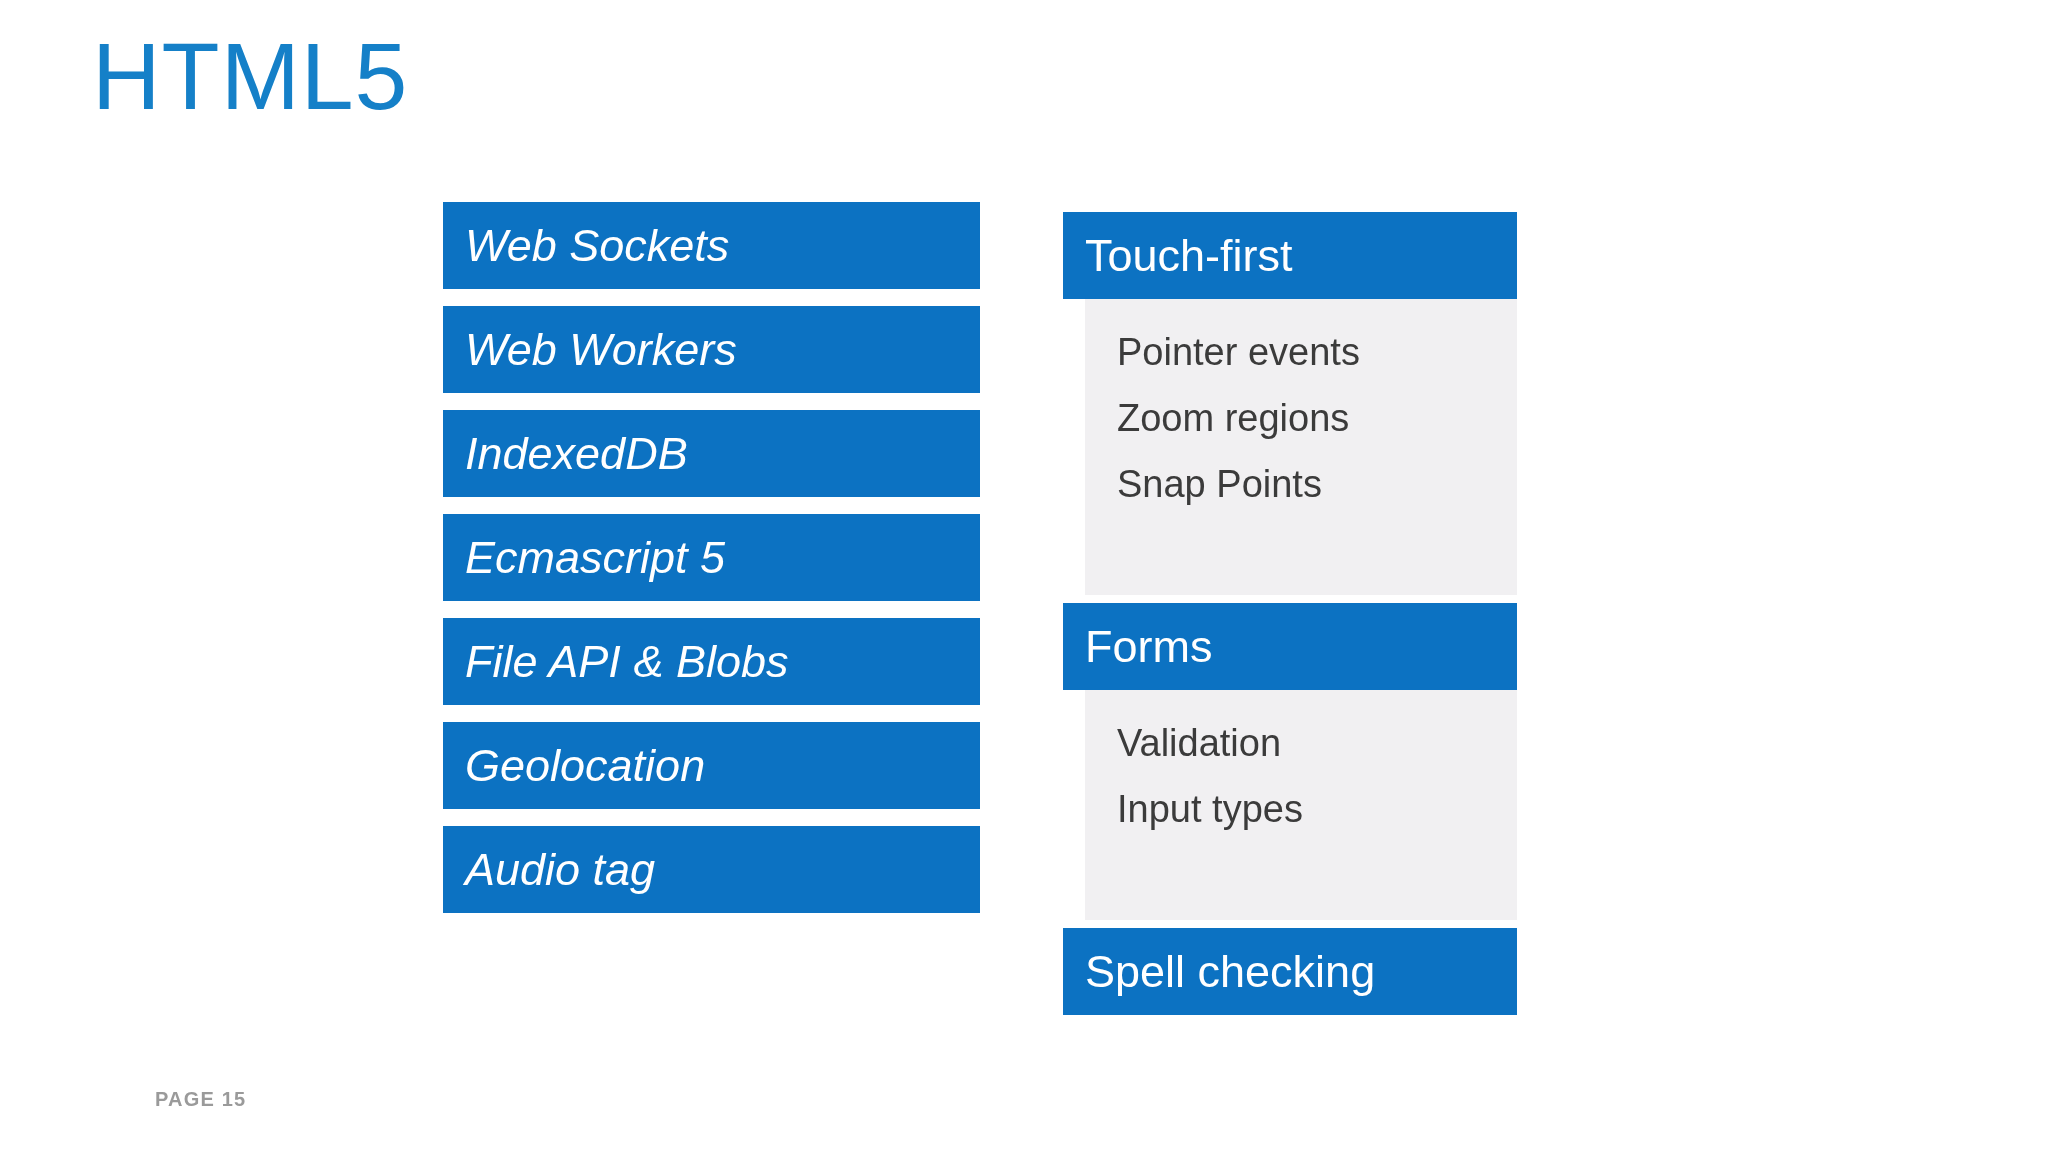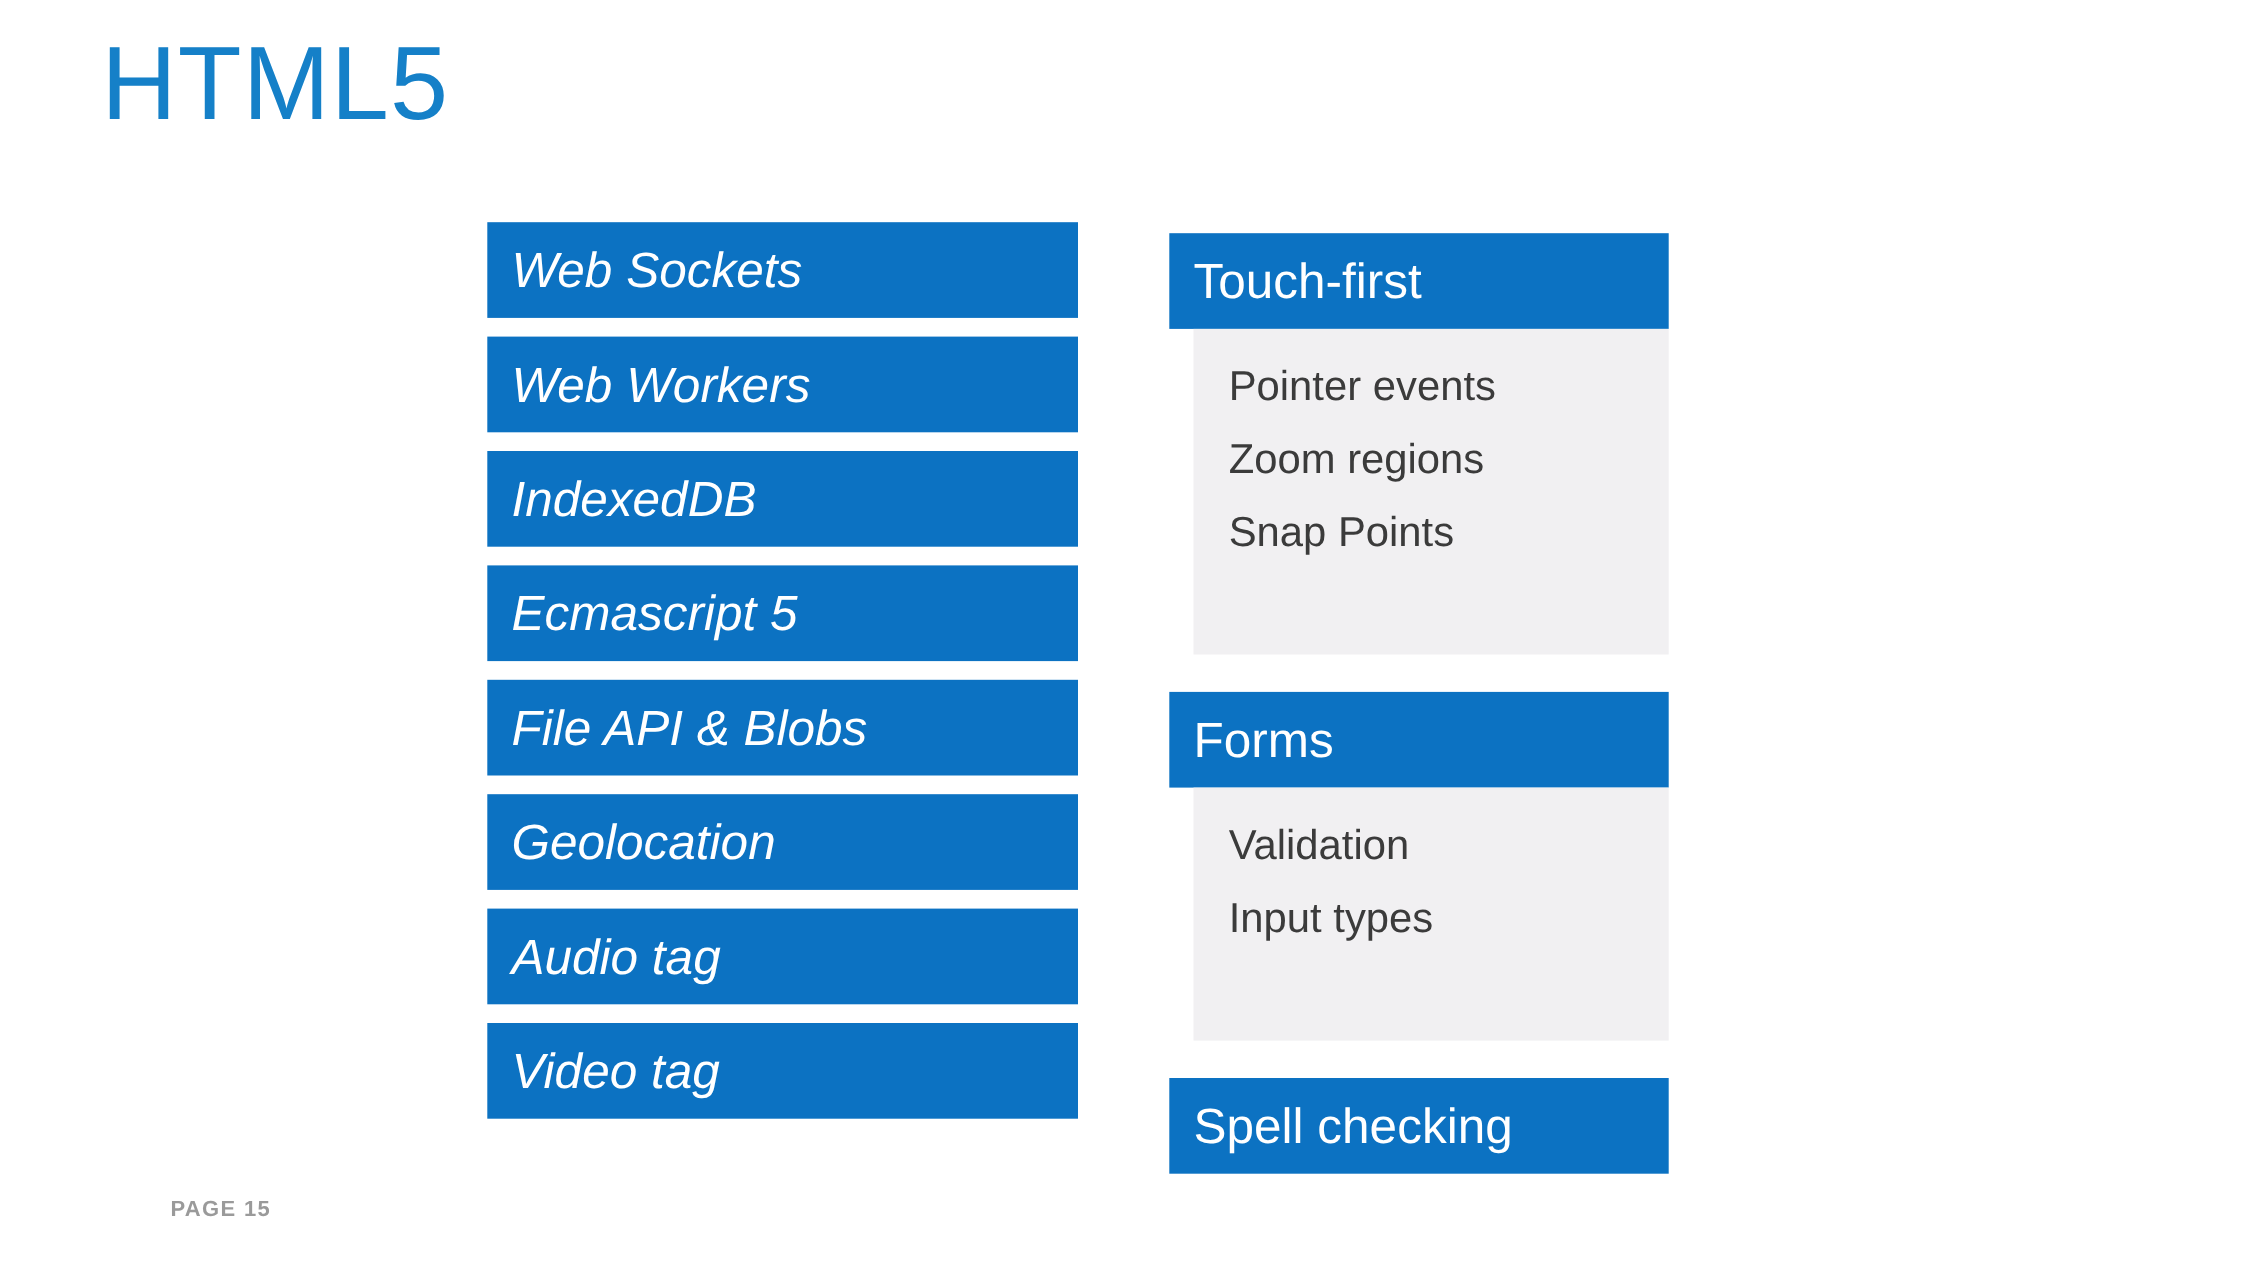--- a/index.html
+++ b/index.html
@@ -72,21 +72,21 @@
 
   
   .group .bar { margin-bottom: 0; }
 
   
   .subpanel {
     background: #F1F0F2;
     margin-left: 22px;
     box-sizing: border-box;
     padding: 20px 17px 24px 0;
-    margin-bottom: 34px;
+    margin-bottom: 8px;
   }
   .subitem {
     color: #3B3B3B;
     font-size: 38px;
     font-weight: 400;
     line-height: 1;
     padding: 14px 0 14px 32px;
     white-space: nowrap;
   }
   .subpanel.tall { padding-bottom: 78px; }
@@ -132,23 +132,20 @@
     </div>
 
     <div class="bar">
       <span class="bar-label">Geolocation</span>
     </div>
 
     <div class="bar">
       <span class="bar-label">Audio tag</span>
     </div>
 
-    <div class="bar">
-      <span class="bar-label">Video tag</span>
-    </div>
 
   </div>
 
   <div class="col-right">
 
     <div class="group">
       <div class="bar">
         <span class="bar-label">Touch-first</span>
       </div>
       <div class="subpanel tall">

